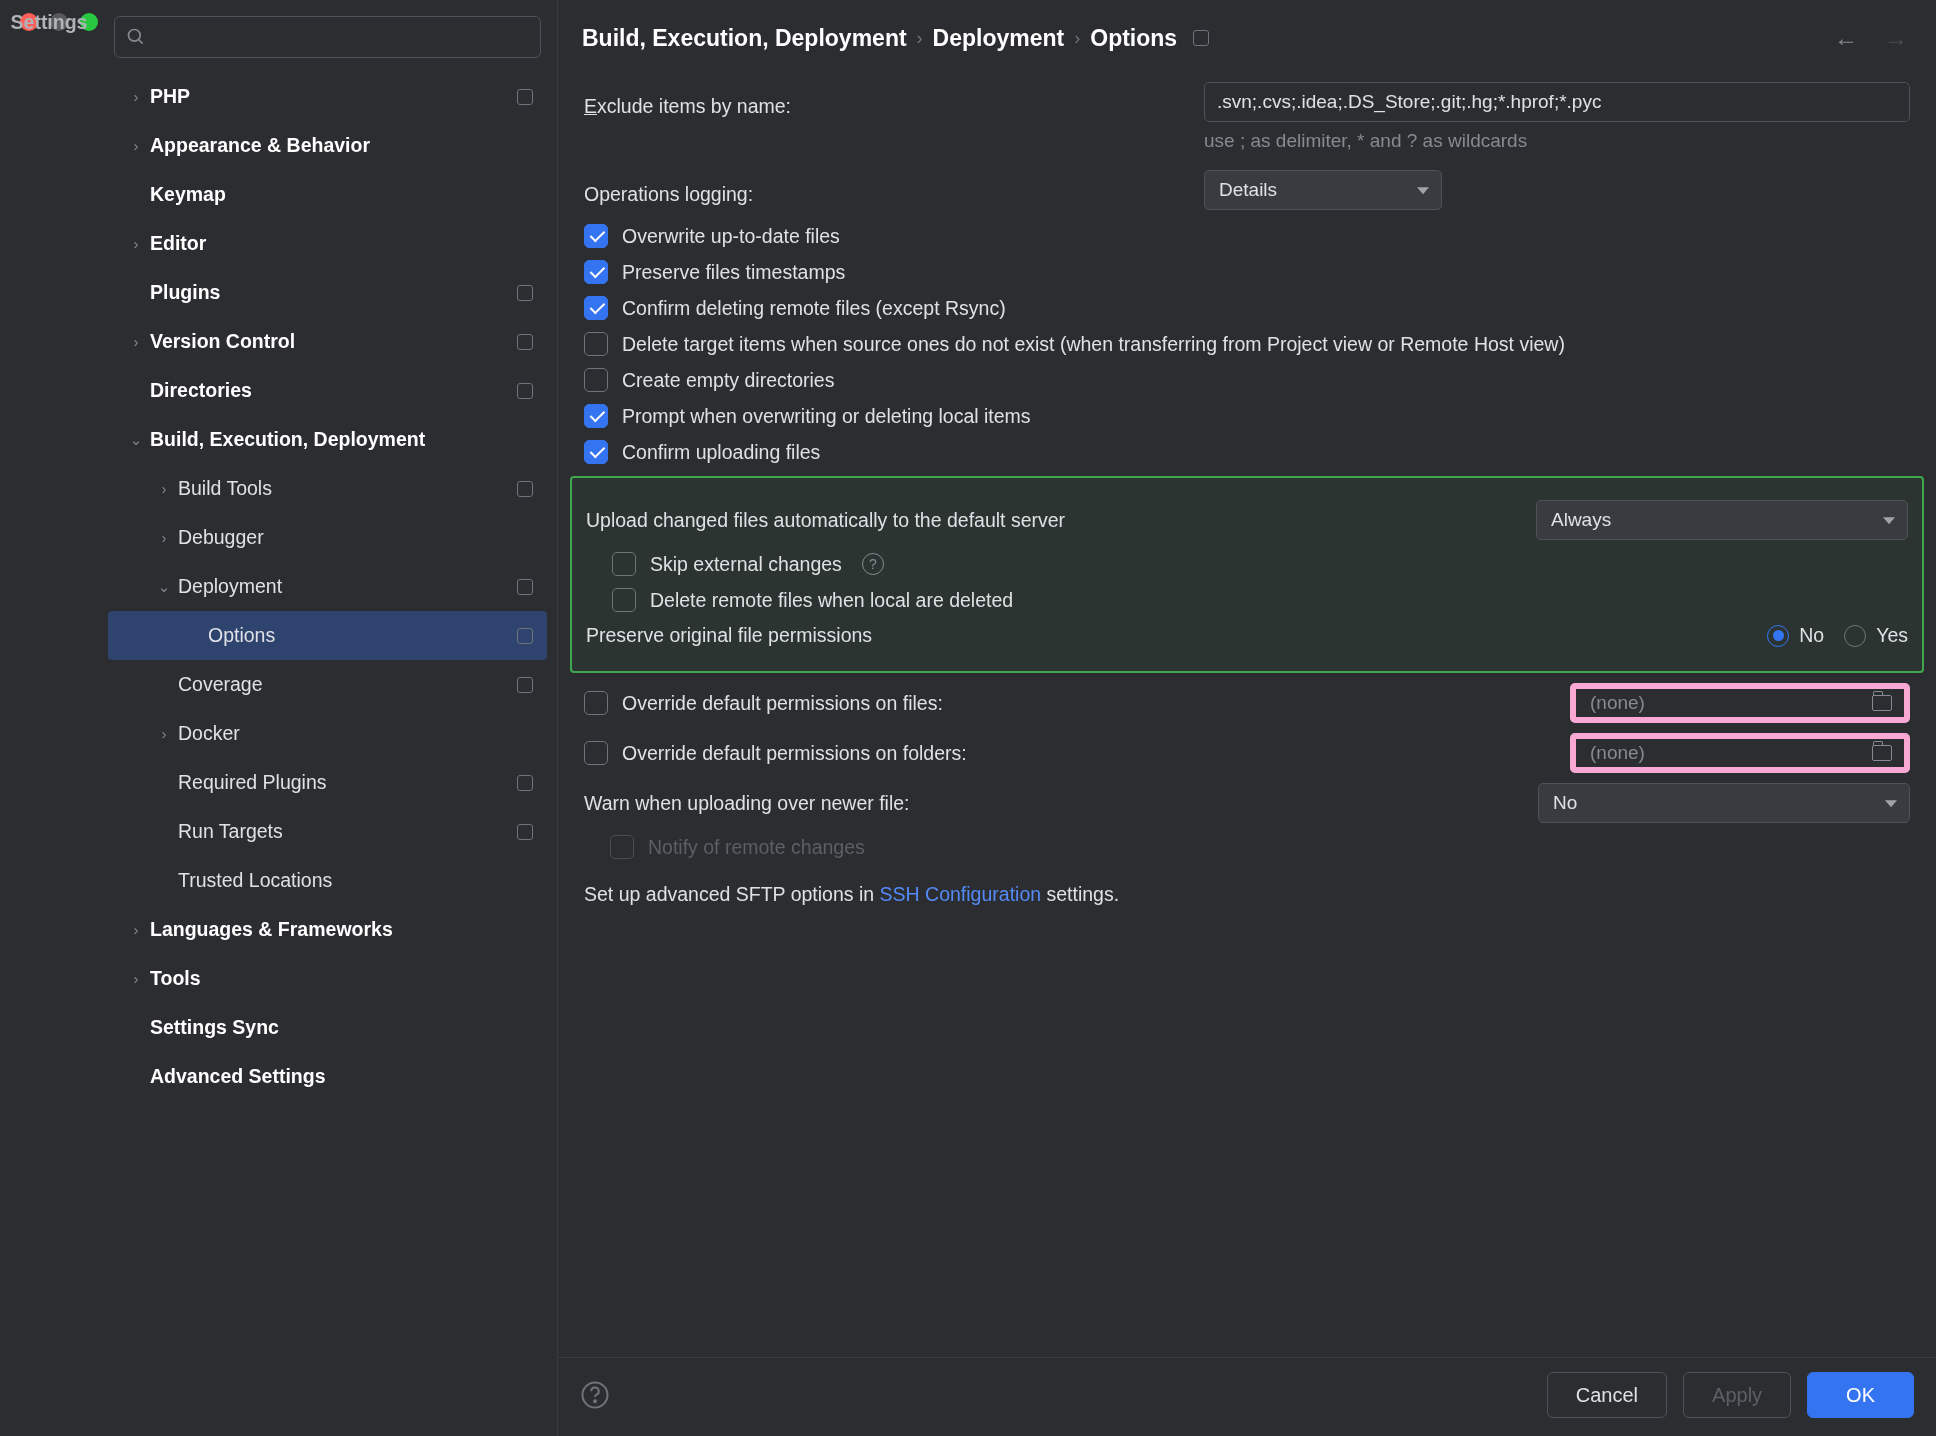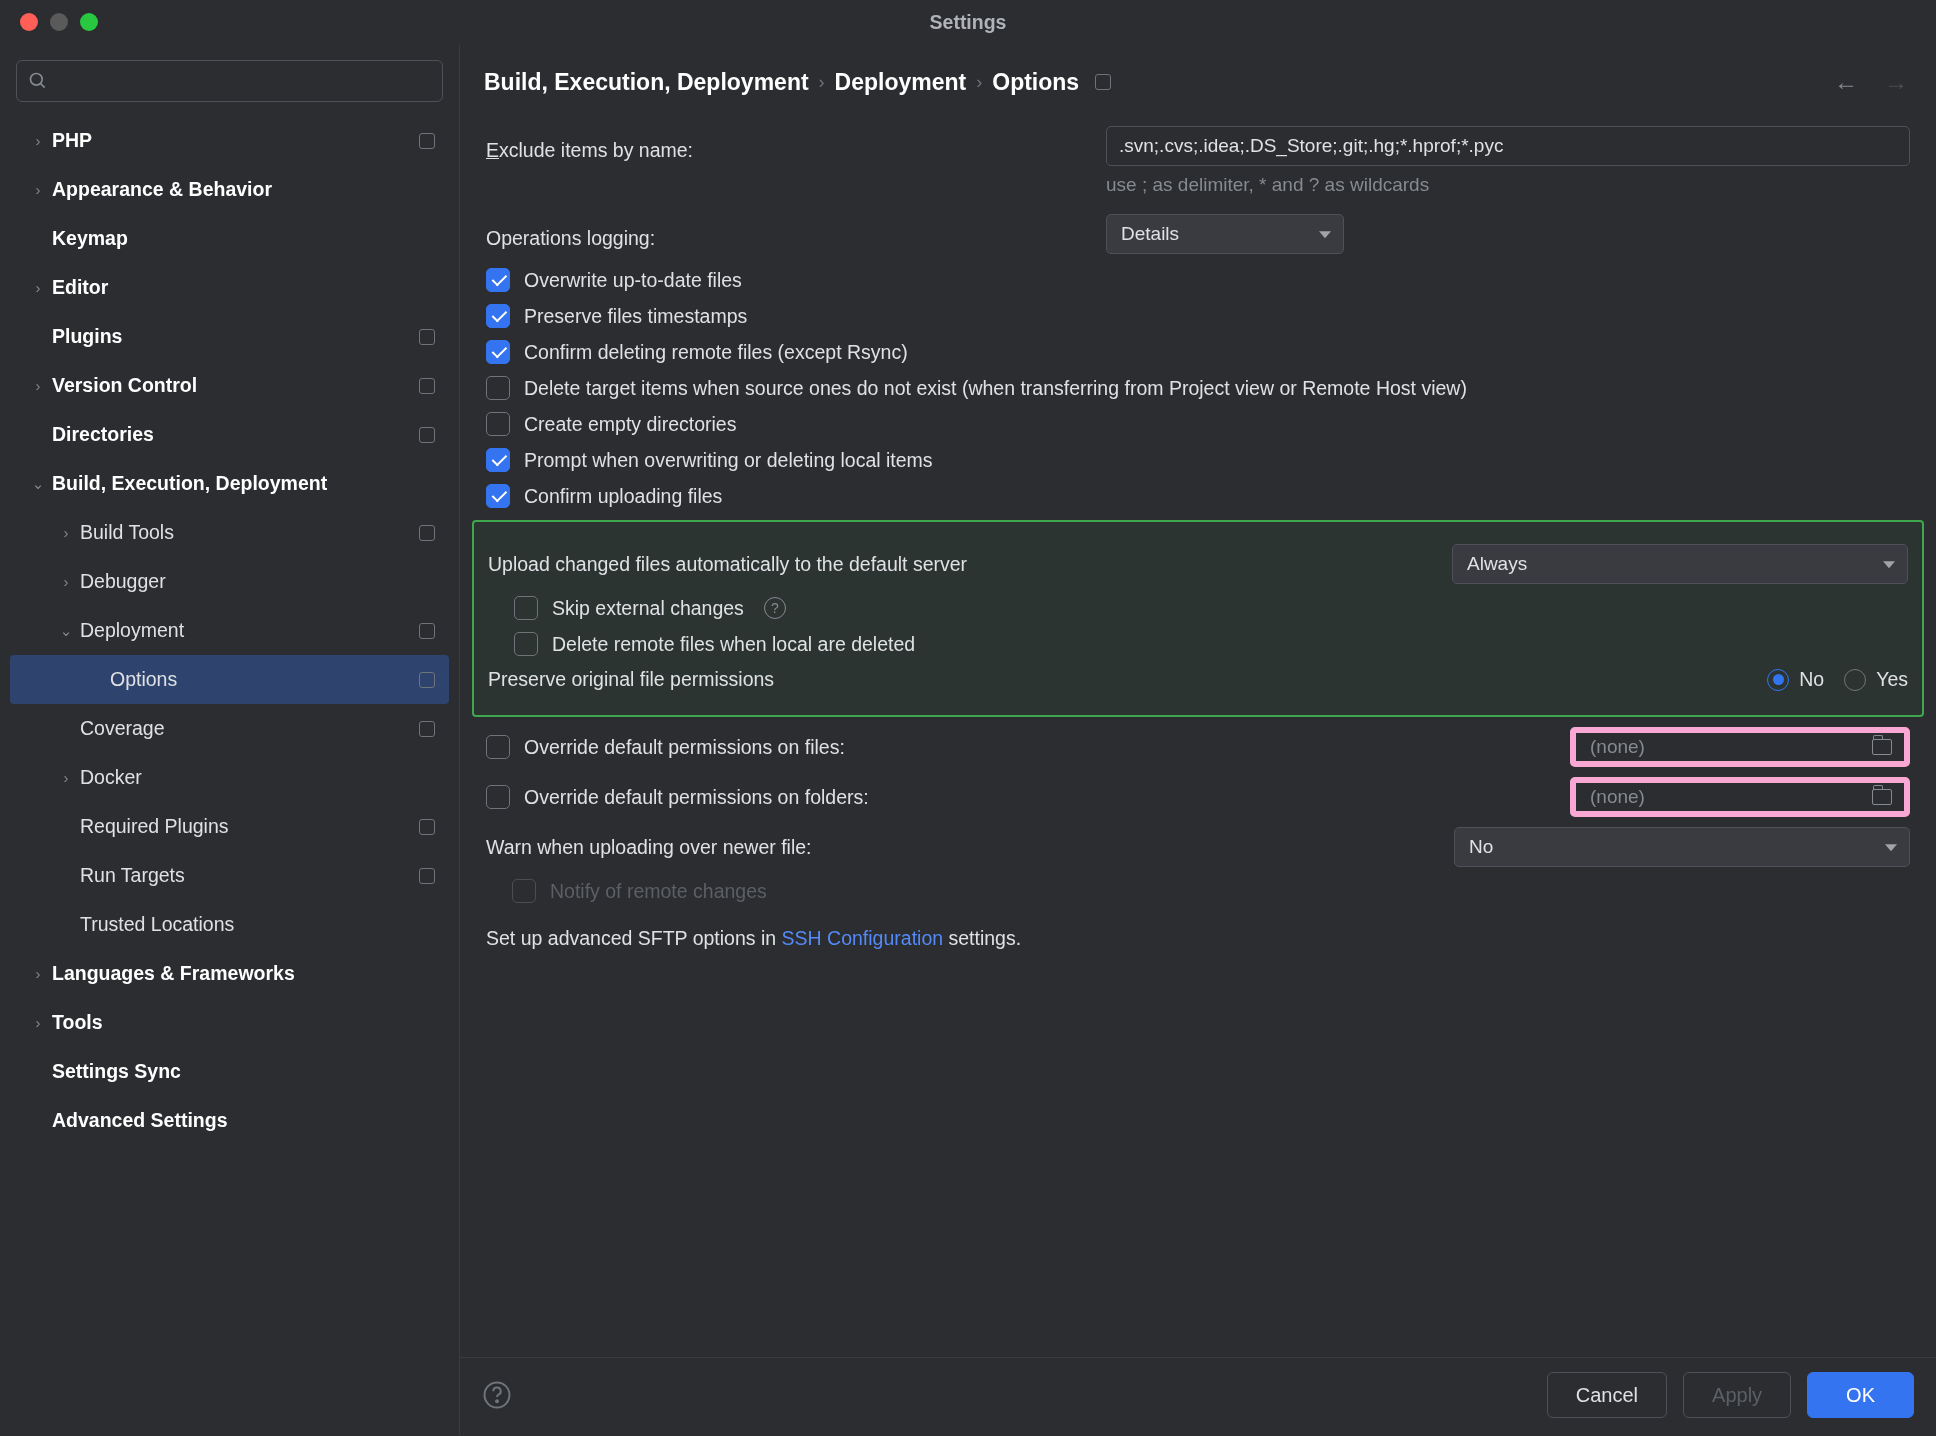--- a/index.html
+++ b/index.html
@@ -24,21 +24,21 @@
     margin: 0; padding: 0;
     width: 1936px; height: 1436px;
     background: var(--bg-main);
     font-family: -apple-system, "Helvetica Neue", Arial, sans-serif;
     color: var(--text-main);
     font-size: 19.5px;
     overflow: hidden;
   }
   .window {
     width: 100%; height: 100%;
-    display: flex; flex-direction: column;
+    display: flex; flex-direction: row;
     border-radius: 12px;
     overflow: hidden;
   }
   .titlebar {
     height: 44px;
     background: var(--bg-main);
     display: flex; align-items: center;
     position: relative;
   }
   .traffic-lights { display: flex; gap: 12px; padding-left: 20px; }
@@ -182,21 +182,21 @@
   }
   .select::after {
     content: "";
     position: absolute; right: 12px; top: 50%;
     transform: translateY(-40%);
     border-left: 6px solid transparent;
     border-right: 6px solid transparent;
     border-top: 7px solid #a0a3a8;
   }
   .select-sm { width: 238px; }
-  .select-lg { width: 456px; }
+  .select-lg { width: 372px; }
   .cb-row {
     display: flex; align-items: center;
     gap: 14px;
     margin: 12px 0;
   }
   .checkbox {
     width: 24px; height: 24px;
     border-radius: 5px;
     border: 1.5px solid #6f737a;
     background: transparent;

